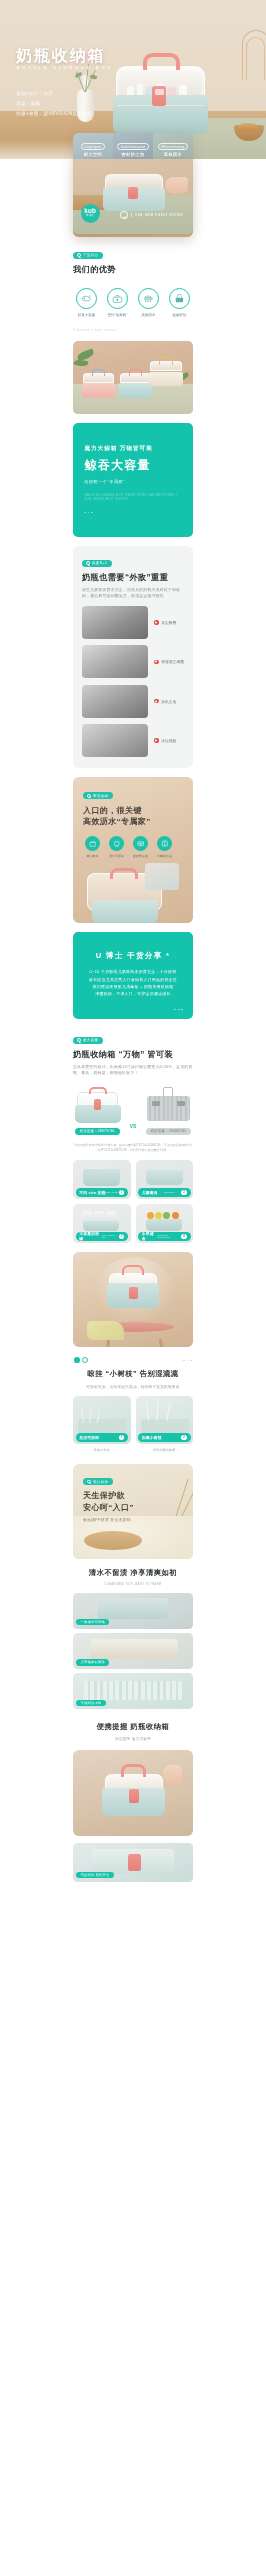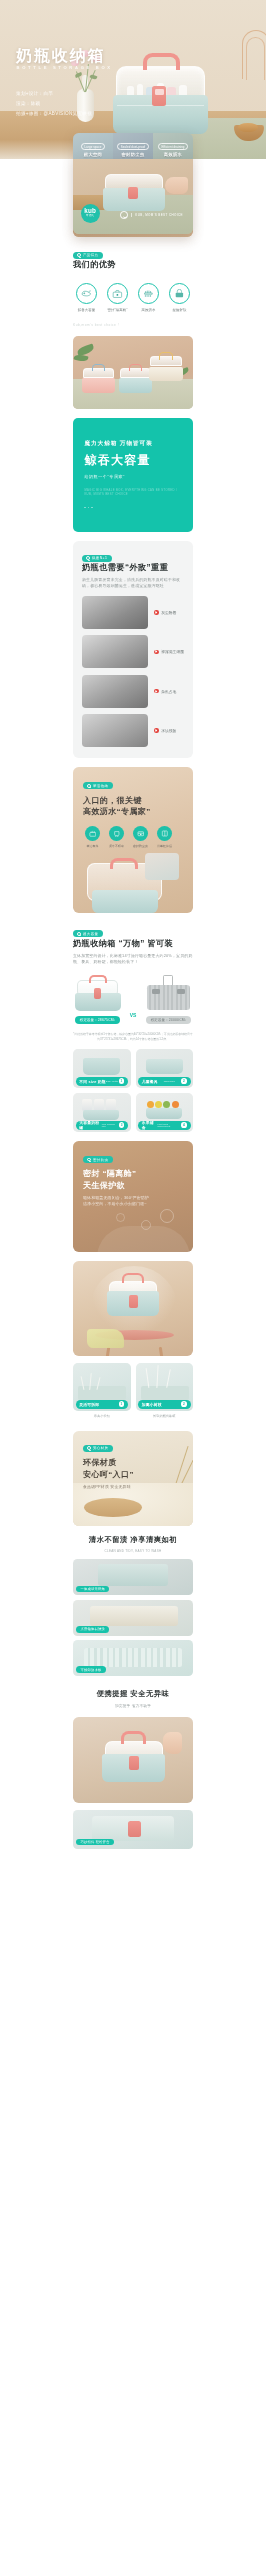--- a/index.html
+++ b/index.html
@@ -126,21 +126,21 @@
     border-left:0.6px solid rgba(255,255,255,.6);padding-left:3.2px;}
 
   
   .sec { width:120px; margin:0 auto; }
   .tagpill { display:inline-flex; align-items:center; gap:1.9px; background:#21c1ab;
     color:#fff; border-radius:5.7px; padding:1.6px 4.4px; font-size:3.4px; letter-spacing:0.4px; }
   .tagpill .tp-ic{width:3.8px;height:3.8px;border:0.5px solid #fff;border-radius:50%;
     display:inline-block;position:relative;}
   .tagpill .tp-ic:after{content:"";position:absolute;left:0.9px;top:1.6px;width:1.8px;height:0.9px;
     border-bottom:0.5px solid #fff;border-radius:0 0 1.9px 1.9px;}
-  .sec-h { font-size:8.2px; font-weight:700; color:#2d3333; letter-spacing:0.4px; }
+  .sec-h { font-size:8.2px; font-weight:700; color:#2d3333; letter-spacing:0.4px; margin-top:5px; }
   .sec-p { font-size:3.9px; color:#8d9595; line-height:6.3px; margin-top:3.8px; letter-spacing:0.2px; }
 
   
   .adv-row { display:flex; justify-content:space-between; margin-top:12.7px; }
   .adv { width:27px; display:flex; flex-direction:column; align-items:center; gap:3.8px; }
   .adv-circ { width:21.6px; height:21.6px; border-radius:50%; border:0.7px solid #1fc3ad;
     display:flex; align-items:center; justify-content:center; background:#fff; }
   .adv-lbl { font-size:3.4px; color:#6d7676; letter-spacing:0.1px; text-align:center; white-space:nowrap; }
   .adv-foot { font-size:3.2px; color:#cfd6d4; letter-spacing:0.5px; margin-top:11.4px; }
 
@@ -545,20 +545,34 @@
         border:0.6px solid rgba(255,255,255,.85);border-radius:7.6px;"></div>
       <div style="position:absolute;left:27px;top:6.3px;width:28px;height:11.4px;
         border:3.2px solid #f0968e;border-bottom:none;border-radius:7.6px 7.6px 0 0;"></div>
       <div style="position:absolute;left:9px;bottom:0;width:66px;height:23px;
         background:linear-gradient(180deg,#d2e5e2,#b4d2cf);border-radius:3.8px 3.8px 6.3px 6.3px;"></div>
       <div style="position:absolute;right:3.8px;top:1.3px;width:34px;height:27px;
         background:linear-gradient(160deg,#e7e1da,#cfd9d5);border-radius:3.8px;"></div>
     </div>
   </section>
 
+  <section class="doc-band">
+    <div class="doc-t">U 博士 干货分享 *</div>
+    <div class="doc-p">
+      <div>0~15 个月婴幼儿肠胃尚未发育完全，十分娇弱</div>
+      <div>家长应当尤其注意入口食物和入口用品的安全性</div>
+      <div>我们建议使用婴儿消毒柜 + 奶瓶专用收纳箱</div>
+      <div>净菌收纳，干净入口，守护宝贝健康成长</div>
+    </div>
+    <div class="doc-dots">
+        <i></i>
+        <i></i>
+        <i></i>
+      </div>
+  </section>
 
   <section class="sec" style="margin-top:14px;">
     <span class="tagpill">
       <i class="tp-ic"></i>
       <span>超大容量</span>
     </span>
     <div class="sec-h">奶瓶收纳箱 “万物” 皆可装</div>
     <div class="sec-p">立体加宽空间设计，比标准14寸旅行箱容量更大约20%，宝贝的奶瓶、餐具、奶粉罐，都能轻松装下！</div>
 
     <div class="vs-wrap">
@@ -644,40 +658,20 @@
           background:linear-gradient(180deg,#cfe3e0,#b4d1ce);border-radius:1.9px 1.9px 4.4px 4.4px;"></div>
         <div class="card-cap">
           <span class="cc-cn">水果辅食</span>
           <span class="cc-en">Fruit food supplement</span>
           <span class="cc-n">4</span>
         </div>
       </div>
     </div>
   </section>
 
-  <section class="beige" style="min-height:105px;background:linear-gradient(165deg,#c9a47e,#bd9471 55%,#b08a69);">
-    <span class="tagpill">
-      <i class="tp-ic"></i>
-      <span>密封防虫</span>
-    </span>
-    <div class="bg-h" style="color:#fff;">
-      <div>密封 “隔离舱”</div>
-      <div>天生保护欲</div>
-    </div>
-    <div class="sec-p" style="color:rgba(255,255,255,.78);">
-      <div>箱体和箱盖无缝闭合，360°严密防护</div>
-      <div>洁净小空间，不给小虫小虫留门缝~</div>
-    </div>
-    <div style="position:relative;height:44px;">
-      <div style="position:absolute;right:9px;top:1.3px;width:14px;height:14px;border:0.6px solid rgba(255,255,255,.3);border-radius:50%;"></div>
-      <div style="position:absolute;right:32px;top:12.7px;width:10px;height:10px;border:0.6px solid rgba(255,255,255,.25);border-radius:50%;"></div>
-      <div style="position:absolute;right:58px;top:5px;width:9px;height:9px;border:0.6px solid rgba(255,255,255,.22);border-radius:50%;"></div>
-      <div style="position:absolute;left:14px;bottom:-6.3px;width:93px;height:32px;border-radius:47px 47px 0 0;background:rgba(255,255,255,.1);"></div>
-    </div>
-  </section>
 
   <div class="big-photo">
     <div class="bp-arc"></div>
     <div class="stool">
       <div class="stool-top"></div>
       <div class="stool-leg" style="left:11.4px;transform:rotate(9deg);"></div>
       <div class="stool-leg" style="right:11.4px;transform:rotate(-9deg);"></div>
     </div>
     <div style="position:absolute;left:34px;top:12.7px;width:52px;height:48px;">
       <div style="position:absolute;left:1.9px;top:7.6px;width:48px;height:19px;
@@ -687,20 +681,35 @@
         border:2.5px solid #f0968e;border-bottom:none;border-radius:6.3px 6.3px 0 0;"></div>
       <div style="position:absolute;left:0;bottom:5px;width:52px;height:25px;
         background:linear-gradient(180deg,#d3e5e2,#b4d2cf);border-radius:3.2px 3.2px 5.7px 5.7px;"></div>
       <div style="position:absolute;left:21.6px;top:21.6px;width:9px;height:12.7px;
         background:linear-gradient(180deg,#f0968e,#e2817a);border-radius:1.9px;"></div>
     </div>
     <div style="position:absolute;left:14px;bottom:7.6px;width:37px;height:19px;
       background:linear-gradient(160deg,#e9e7a9,#d9d793);border-radius:3.8px 11.4px 2.5px 6.3px;opacity:.9;"></div>
   </div>
 
+  <section class="center-head">
+    <div class="ch-icons">
+      <div style="display:flex;gap:2.5px;align-items:center;">
+        <span style="width:5.7px;height:5.7px;border-radius:50%;background:#1ec0a9;display:inline-block;"></span>
+        <span style="width:5.7px;height:5.7px;border-radius:50%;border:0.6px solid #1ec0a9;display:inline-block;"></span>
+      </div>
+      <div class="dots-row">
+          <i></i>
+          <i></i>
+          <i></i>
+        </div>
+    </div>
+    <div class="ch-t" style="margin-top:6.3px;">晾挂 “小树枝” 告别湿漉漉</div>
+    <div class="ch-s">可拆卸支架，安拆牢固不晃动，轻松晾干宝宝奶瓶餐具</div>
+  </section>
 
   <section class="grid2">
     <div>
       <div class="card">
         <div class="card-img" style="height:48px;background:linear-gradient(160deg,#e3ecea,#cfe0dd);">
           <div style="position:absolute;left:5px;bottom:11.4px;width:48px;height:14px;background:#cfe0db;border-radius:1.9px;"></div>
           <div style="position:absolute;left:9px;bottom:21.6px;width:1.3px;height:14px;background:#f2f4f0;border-radius:1.3px;transform:rotate(-12deg);"></div>
           <div style="position:absolute;left:16.5px;bottom:21.6px;width:1.3px;height:16.5px;background:#f2f4f0;border-radius:1.3px;transform:rotate(5deg);"></div>
           <div style="position:absolute;left:25px;bottom:21.6px;width:1.3px;height:12.7px;background:#f2f4f0;border-radius:1.3px;transform:rotate(14deg);"></div>
           <div class="card-cap">
@@ -734,21 +743,21 @@
       <i style="right:18px;top:2.5px;transform:rotate(26deg);"></i>
       <i style="right:10px;top:7.6px;transform:rotate(34deg);"></i>
     </div>
     <div class="flour"></div>
     <div class="plate"></div>
     <span class="tagpill">
       <i class="tp-ic"></i>
       <span>安心材质</span>
     </span>
     <div class="bg-h" style="color:#4c453c;position:relative;">
-      <div>环保材质</div>
+      <div>天生保护欲</div>
       <div>安心呵“入口”</div>
     </div>
     <div class="sec-p" style="color:#8a7f70;position:relative;">食品级PP材质 安全无异味</div>
   </section>
 
   <section class="white-sec">
     <div class="ch-t">清水不留渍 净享清爽如初</div>
     <div class="lbl-mini" style="margin-top:3.8px;">CLEAN AND TIDY, EASY TO WASH</div>
   </section>
 
@@ -762,21 +771,21 @@
       <div class="ps-cap">光滑箱体易清洗</div>
     </div>
     <div class="ps-img" style="background:linear-gradient(160deg,#e3ecea,#cde0dc);">
       <div style="position:absolute;left:11.4px;top:7.6px;width:98px;height:19px;
         background:repeating-linear-gradient(90deg,#e7f1ee 0 3.8px,#d2e3df 3.8px 6.3px);border-radius:2.5px;"></div>
       <div class="ps-cap">可拆卸沥水板</div>
     </div>
   </section>
 
   <section class="white-sec" style="margin-top:12.7px;">
-    <div class="ch-t">便携提握 安全无异味</div>
+    <div class="ch-t">便携提握 奶瓶收纳箱</div>
     <div class="ch-s">加宽提手 省力不勒手</div>
   </section>
 
   <div class="final-photo">
     <div style="position:absolute;left:29px;top:14px;width:63px;height:55px;">
       <div style="position:absolute;left:2.5px;top:10px;width:58px;height:21.6px;
         background:linear-gradient(180deg,rgba(255,255,255,.85),rgba(240,246,244,.6));
         border:0.6px solid rgba(255,255,255,.85);border-radius:7px 7px 1.9px 1.9px;"></div>
       <div style="position:absolute;left:19px;top:0;width:25px;height:12.7px;
         border:3.2px solid #f0968e;border-bottom:none;border-radius:7.6px 7.6px 0 0;"></div>

